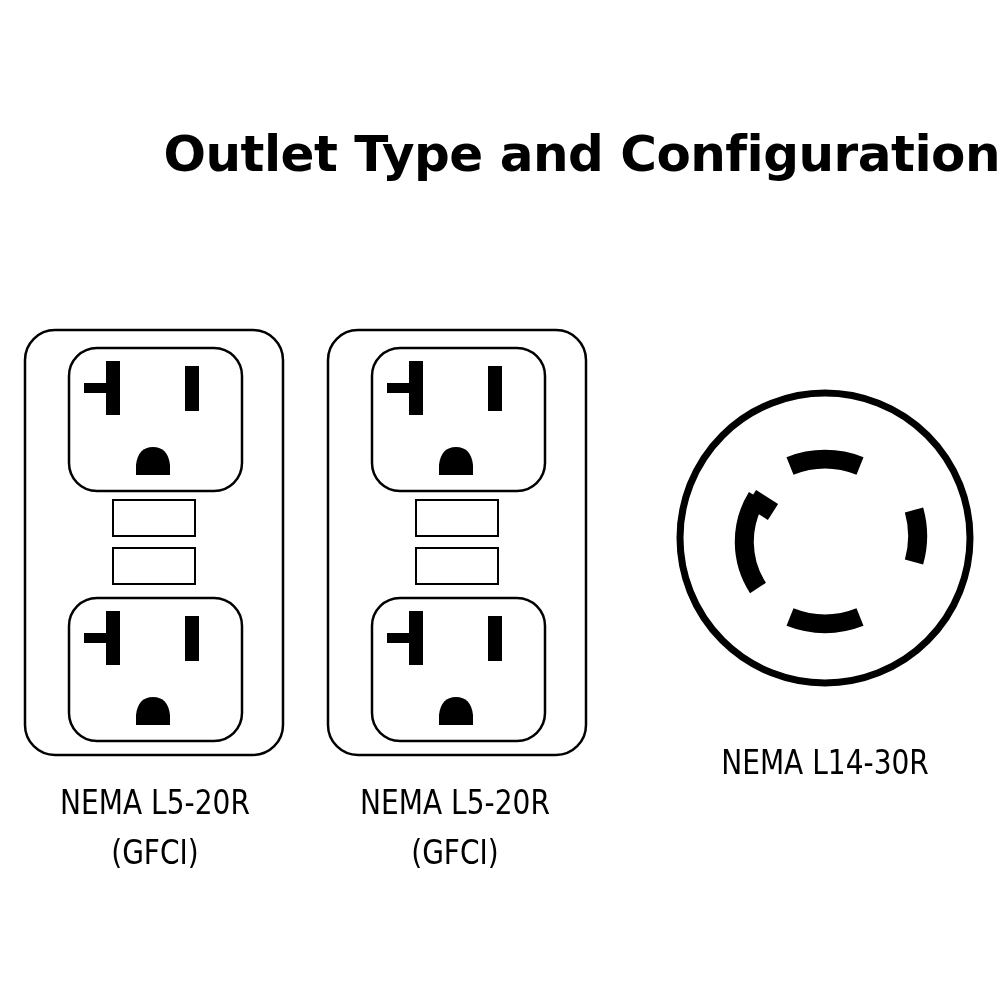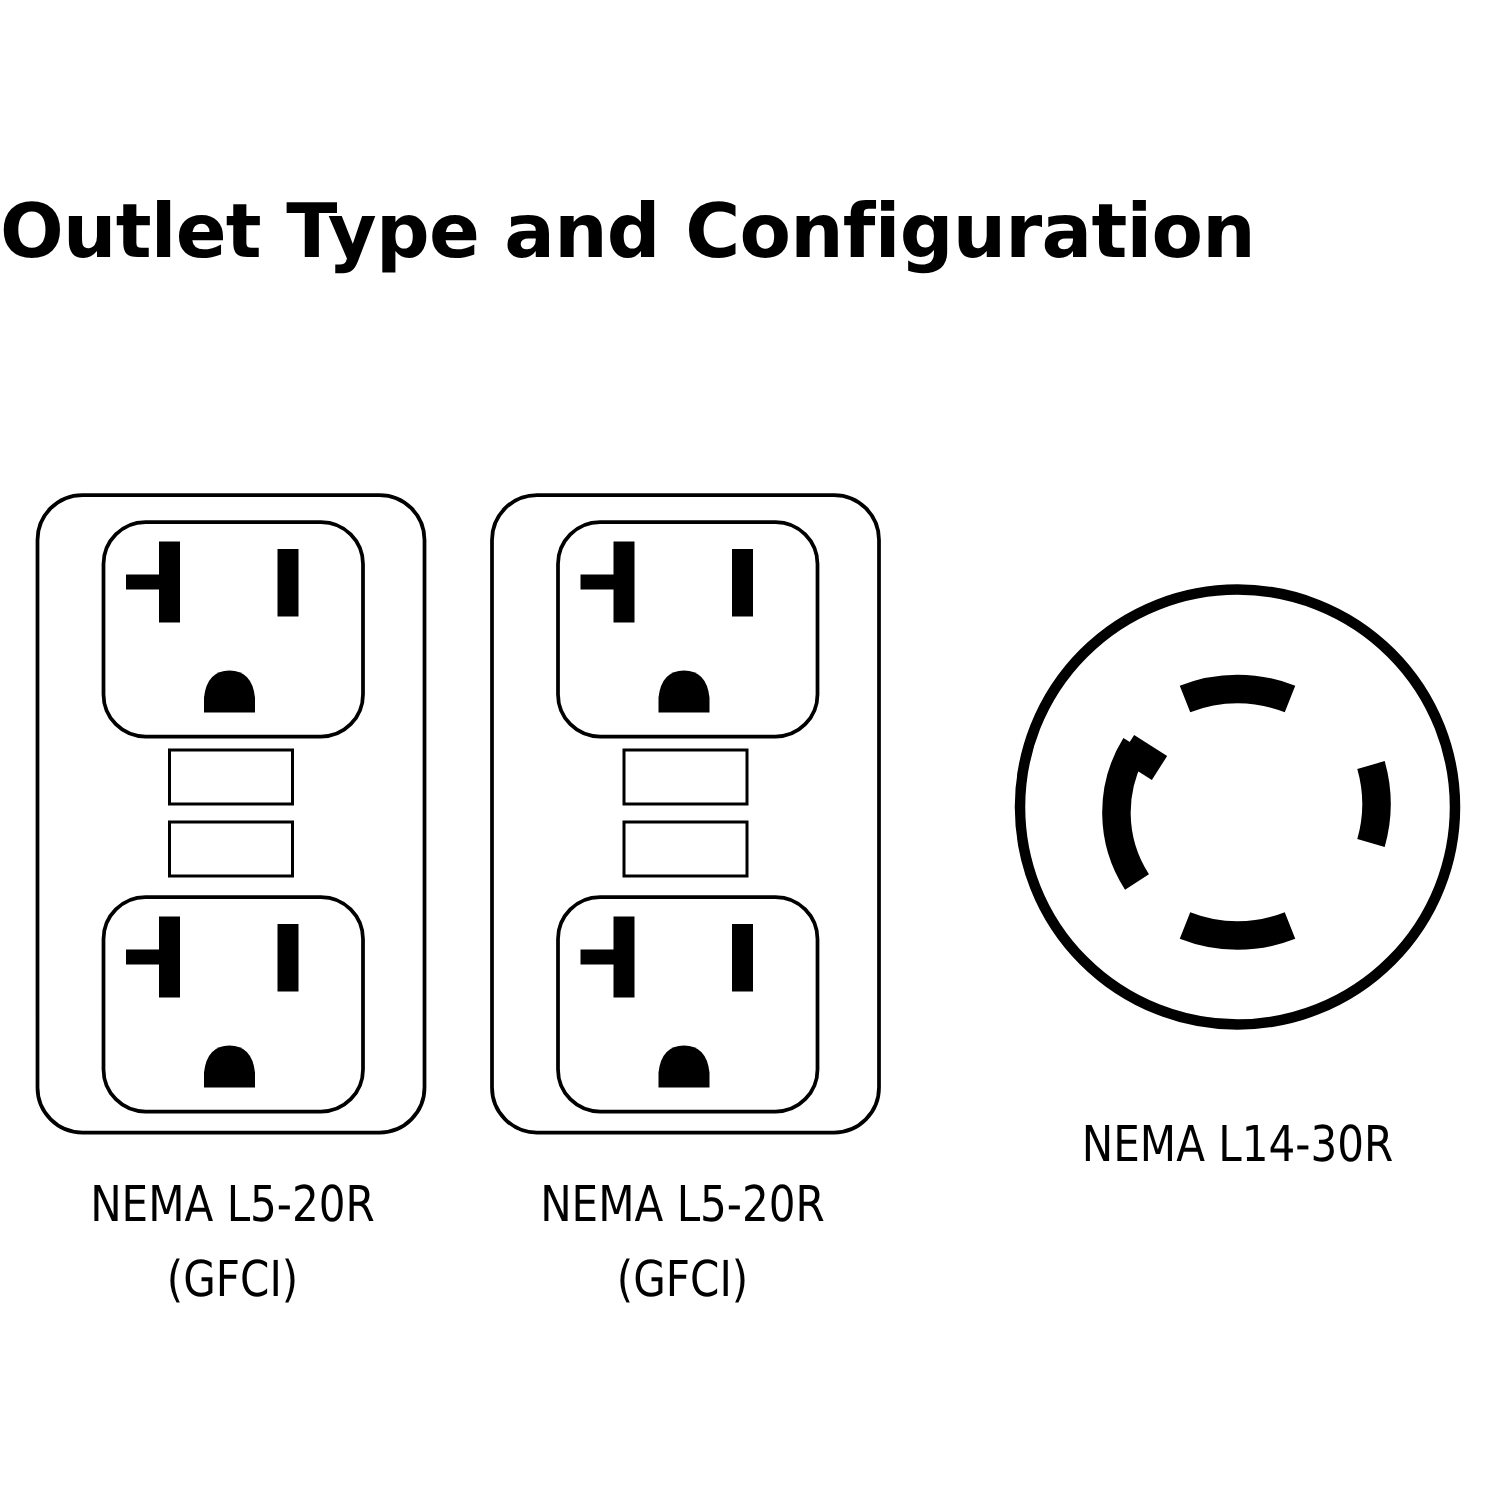--- a/index.html
+++ b/index.html
@@ -1,17 +1,17 @@
 <!DOCTYPE html>
 <html><head>
 <meta charset="utf-8">
 <style>
   html, body { margin: 0; padding: 0; background: #ffffff; }
   body { width: 1000px; height: 1000px; position: relative; overflow: hidden; font-family: "Liberation Sans", sans-serif; color: #000; }
-  .title { position: absolute; top: 125px; left: 0; width: 1000px; text-align: left; font-family: "DejaVu Sans", sans-serif; font-weight: bold; font-size: 50px; letter-spacing: -0.5px; }
+  .title { position: absolute; top: 125px; left: 0; width: 1000px; text-align: right; font-family: "DejaVu Sans", sans-serif; font-weight: bold; font-size: 50px; letter-spacing: -0.5px; }
   .label { position: absolute; text-align: center; font-family: "DejaVu Sans", sans-serif; font-size: 33px; line-height: 50px; transform: scaleX(0.85); }
   svg { position: absolute; }
 </style>
 </head>
 <body>
 
 <div class="title">Outlet Type and Configuration</div>
 
 <svg width="270" height="440" style="left:20px; top:325px;" viewBox="0 0 270 440">
   <rect x="5" y="5" width="258" height="425" rx="30" fill="none" stroke="#000" stroke-width="2.5"></rect>

